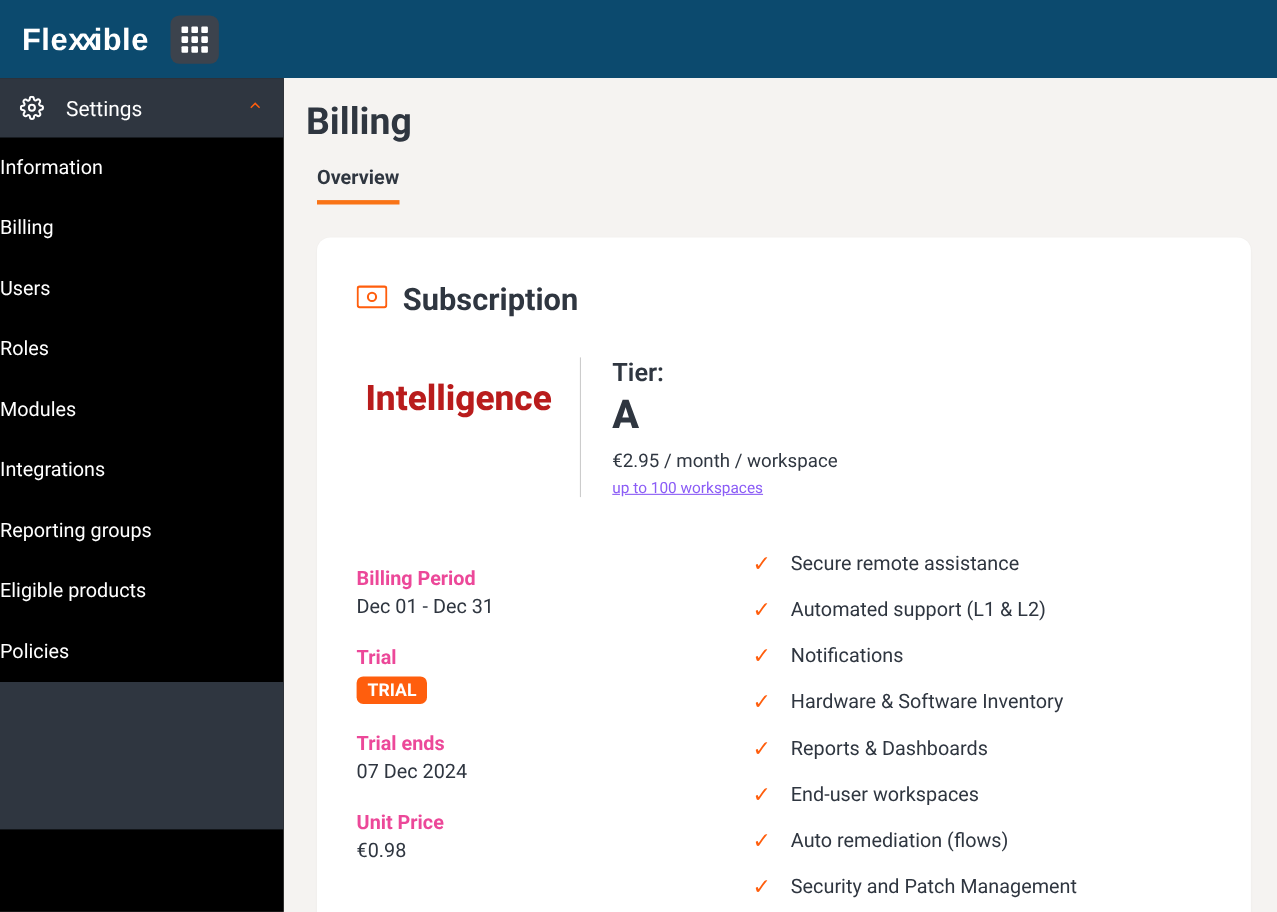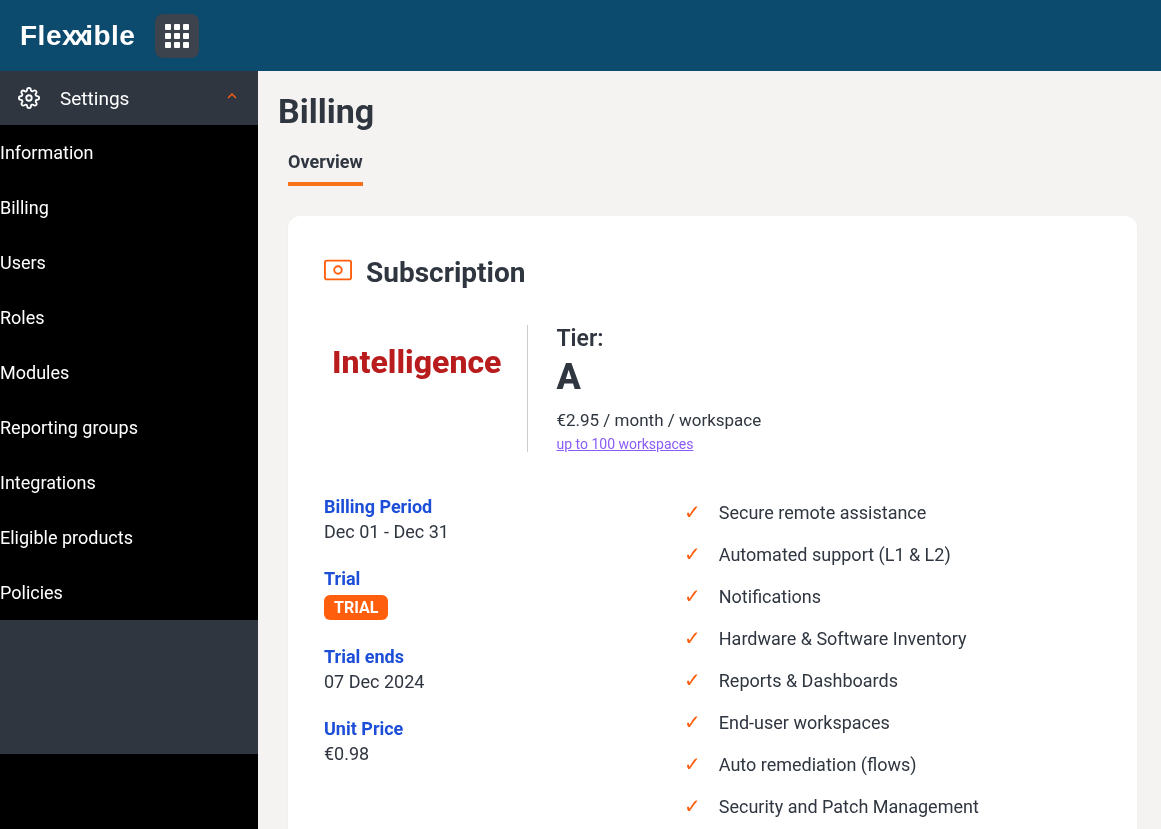--- a/index.html
+++ b/index.html
@@ -40,21 +40,21 @@
   .plan-name { font-size: 32px; font-weight: 800; color: #b91c1c; padding: 18px 26px 18px 8px; border-right: 1px solid #ccc; }
   .tier-block { padding-left: 28px; }
   .tier-label { font-size: 23px; font-weight: 600; color:#2f3640; }
   .tier-value { font-size: 36px; font-weight: 800; color:#2f3640; margin-top: 4px; }
   .tier-price { font-size: 17px; color:#2f3640; margin-top: 12px; }
   .tier-note { font-size: 14px; color: #8b5cf6; margin-top: 6px; text-decoration: underline; }
 
   .detail-row { display:flex; gap: 60px; margin-top: 44px; }
   .detail-col { width: 300px; }
   .dl { margin-bottom: 26px; }
-  .dl-label { font-size: 18px; font-weight: 700; color:#1d4ed8; margin-bottom: 4px; }
+  .dl-label { font-size: 18px; font-weight: 700; color:#ec4899; margin-bottom: 4px; margin-top: 20px; }
   .dl-value { font-size: 18px; color:#2f3640; font-weight: 400; }
   .trial-badge { display:inline-block; background:#FF5E0D; color:#fff; font-weight:700; font-size: 16px; padding: 3px 10px; border-radius: 6px; margin-top:2px; }
 
   .features { flex:1; padding-top: 4px; }
   .feature { display:flex; align-items:center; gap: 18px; font-size: 18px; color:#2f3640; margin-bottom: 18px; }
   .check { color:#FF5E0D; font-weight: 300; font-size: 20px; }
 
   
   .sidebar::-webkit-scrollbar{width:0;}
 </style>
@@ -106,24 +106,24 @@
     <div class="nav-item">
         <span>Users</span>
       </div>
     <div class="nav-item">
         <span>Roles</span>
       </div>
     <div class="nav-item">
         <span>Modules</span>
       </div>
     <div class="nav-item">
+        <span>Integrations</span>
+      </div>
+    <div class="nav-item">
         <span>Reporting groups</span>
-      </div>
-    <div class="nav-item">
-        <span>Integrations</span>
       </div>
     <div class="nav-item">
         <span>Eligible products</span>
       </div>
     <div class="nav-item">
         <span>Policies</span>
       </div>
     <div class="sidebar-bottom"></div>
   </div>
 

